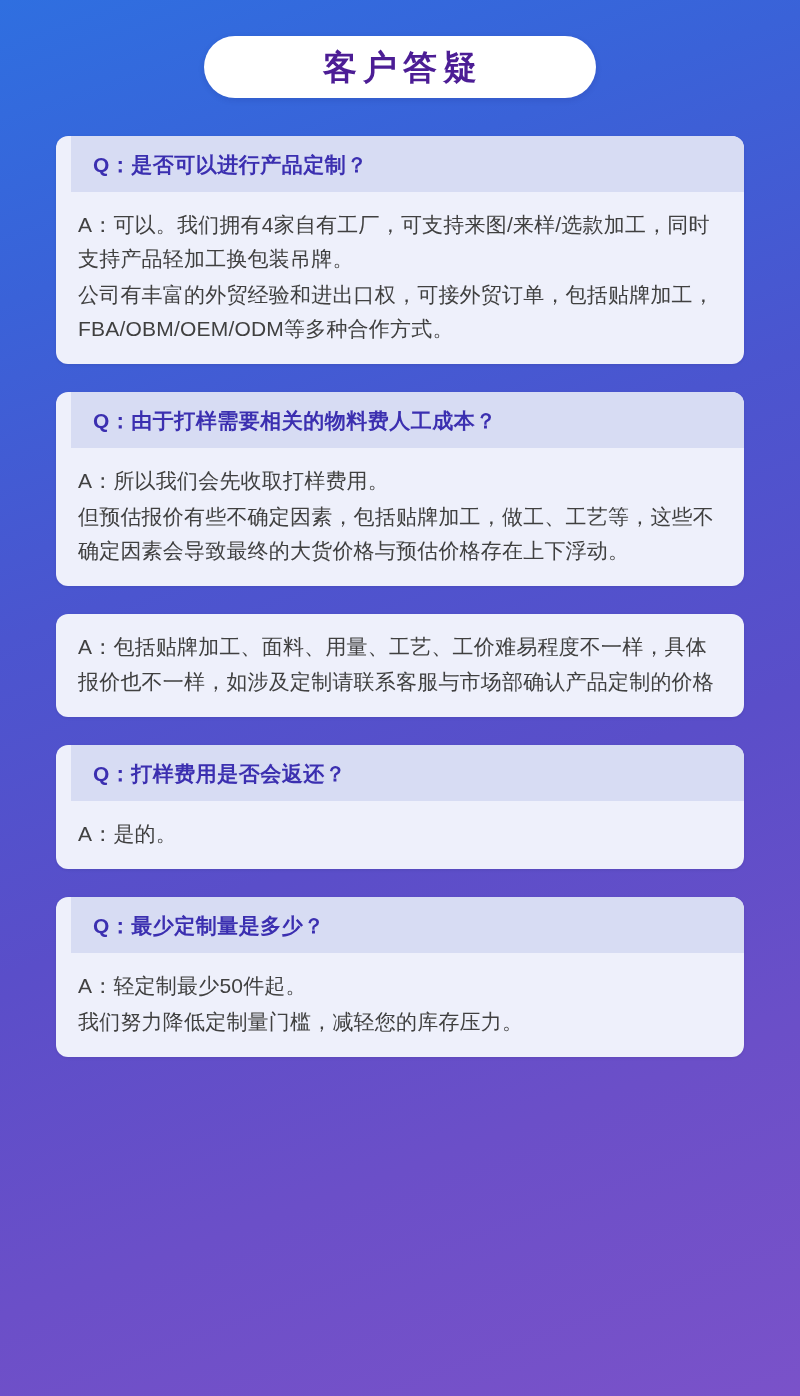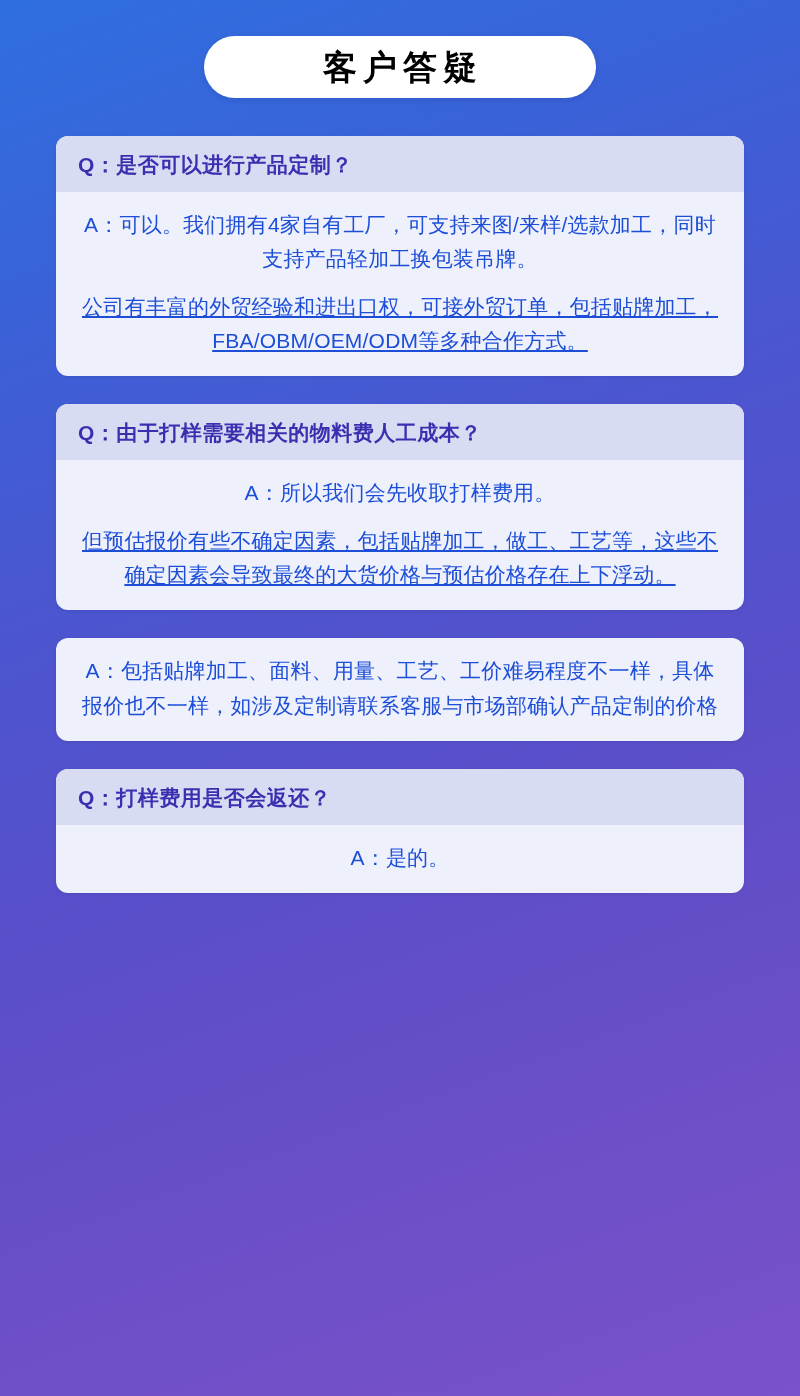--- a/index.html
+++ b/index.html
@@ -33,21 +33,21 @@
     min-width: 392px;
     height: 62px;
     display: flex;
     align-items: center;
     justify-content: center;
     box-shadow: 0 2px 6px rgba(20, 20, 80, 0.12);
   }
   .title-text {
     font-size: 34px;
     font-weight: bold;
-    color: #000000;
+    color: #4c1d95;
     letter-spacing: 6px;
     text-indent: 6px;
     line-height: 1;
   }
   
   .faq-list {
     margin-top: 38px;
     padding: 0 56px;
     display: flex;
     flex-direction: column;
@@ -60,35 +60,34 @@
     box-shadow: 0 1px 3px rgba(16, 16, 60, 0.10);
   }
   .faq-q {
     background: #d7dcf3;
     padding: 16px 22px 15px 22px;
     font-size: 21px;
     font-weight: bold;
     color: #3b2fb0;
     line-height: 1.2;
     letter-spacing: 0.5px;
+    margin-left: 15px;
   }
   .faq-a {
     padding: 16px 22px 18px 22px;
     font-size: 21px;
-    color: #1d4ed8;
+    color: #404040;
     line-height: 1.62;
     letter-spacing: 0.2px;
-    text-align: center;
   }
   .faq-a p {
     margin: 0;
   }
   .faq-a p + p {
-    margin-top: 14px;
-    text-decoration: underline;
+    margin-top: 2px;
   }
 </style>
 </head>
 <body>
 
 <div class="page">
 
   <div class="title-wrap">
     <div class="title-pill">
       <div class="title-text">客户答疑</div>
@@ -119,15 +118,22 @@
       </div>
     </div>
 
     <div class="faq-card">
       <div class="faq-q">Q：打样费用是否会返还？</div>
       <div class="faq-a">
         <p>A：是的。</p>
       </div>
     </div>
 
+    <div class="faq-card">
+      <div class="faq-q">Q：最少定制量是多少？</div>
+      <div class="faq-a">
+        <p>A：轻定制最少50件起。</p>
+        <p>我们努力降低定制量门槛，减轻您的库存压力。</p>
+      </div>
+    </div>
 
   </div>
 </div>
 
 </body></html>

